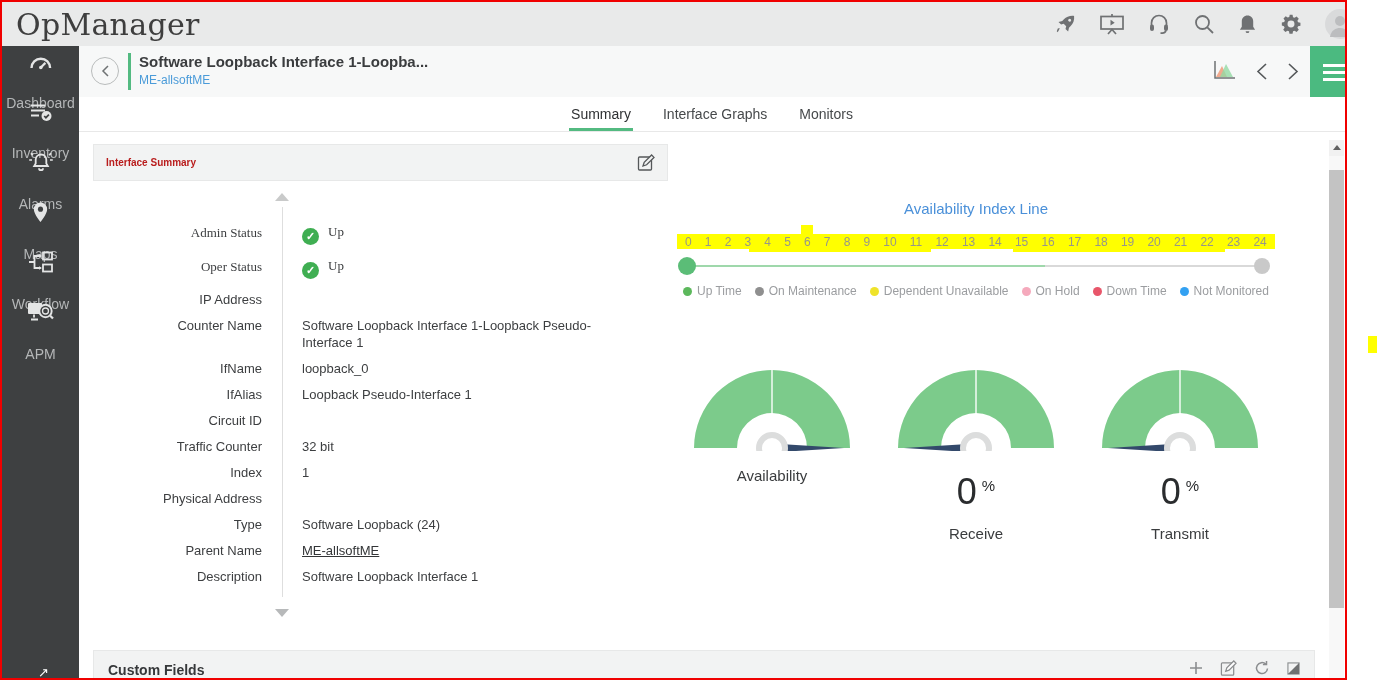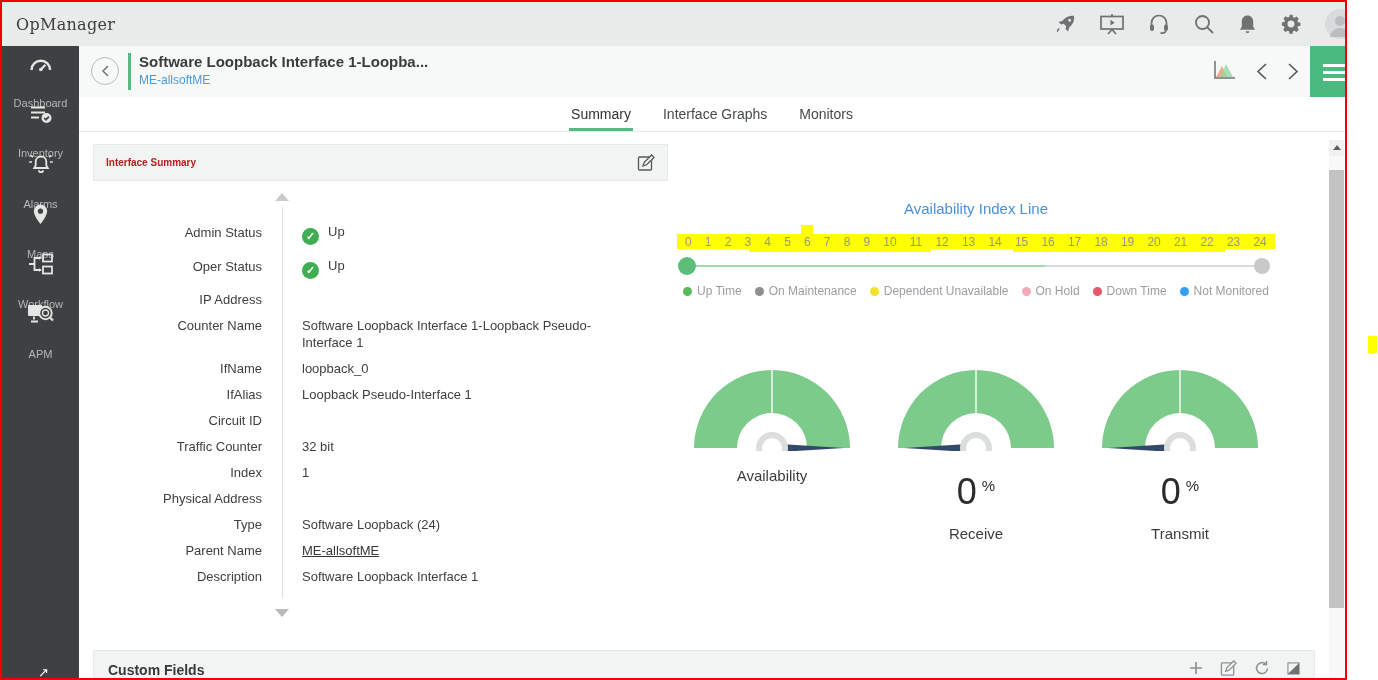--- a/index.html
+++ b/index.html
@@ -6,29 +6,29 @@
   .screenshot{position:relative;width:1378px;height:680px;background:#fff;overflow:hidden;
     font-family:"Liberation Sans",sans-serif;-webkit-font-smoothing:antialiased;}
   
   .app{position:absolute;left:0;top:0;width:1347px;height:680px;border:2px solid #f00000;
     box-sizing:border-box;background:#fff;overflow:hidden;}
   .outside{position:absolute;left:1347px;top:0;width:31px;height:680px;background:#fff;}
   .yellow-mark{position:absolute;left:1368px;top:336px;width:9px;height:17px;background:#ffff00;}
   
   .topbar{position:absolute;left:0;top:0;right:0;height:44px;background:#e9eaea;
     border-bottom:1px solid #d4d5d5;display:flex;align-items:center;}
-  .brand{font-family:"DejaVu Serif",serif;font-size:16px;color:#3e3e3e;margin-left:14px;letter-spacing:.3px;}
+  .brand{font-family:"DejaVu Serif",serif;font-size:30px;color:#3e3e3e;margin-left:14px;letter-spacing:.3px;}
   .topbar-icons{margin-left:auto;display:flex;align-items:center;gap:23px;margin-right:-10px;}
   .tico{display:flex;align-items:center;justify-content:center;cursor:pointer;}
   
   .sidebar{position:absolute;left:0;top:44px;bottom:0;width:77px;background:#3e4041;
     display:flex;flex-direction:column;align-items:center;padding-top:10px;box-sizing:border-box;}
   .side-item{height:50px;width:100%;display:flex;flex-direction:column;align-items:center;
     justify-content:center;cursor:pointer;}
-  .side-item .lbl{font-size:11px;color:#b5b7b8;margin-top:18px;}
+  .side-item .lbl{font-size:14px;color:#b5b7b8;margin-top:18px;}
   .side-arrow{position:absolute;left:36px;bottom:-2px;color:#fff;font-size:13px;font-family:"DejaVu Sans",sans-serif;}
   
   .content{position:absolute;left:77px;top:44px;right:0;bottom:0;background:#fff;padding-left:20px;}
   .device-header{position:absolute;left:0;top:0;right:0;height:51px;background:#f7f8f8;border-bottom:1px solid #e4e5e5;}
   .back-btn{position:absolute;left:12px;top:11px;width:28px;height:28px;border-radius:50%;
     border:1px solid #b9bcbc;display:flex;align-items:center;justify-content:center;cursor:pointer;box-sizing:border-box;}
   .title-bar{position:absolute;left:49px;top:7px;width:3px;height:37px;background:#53ba81;}
   .dev-title{position:absolute;left:60px;top:7px;font-size:15px;font-weight:bold;color:#3a3c3e;}
   .dev-sub{position:absolute;left:60px;top:27px;font-size:12px;color:#4a9bd9;cursor:pointer;text-decoration:none;}
   .chart-ico{position:absolute;right:107px;top:13px;cursor:pointer;}
@@ -50,21 +50,21 @@
   .panel-head .t{font-size:10px;font-weight:bold;color:#b91c1c;}
   .panel-head .edit{margin-left:auto;cursor:pointer;display:flex;}
   .fields-wrap{position:relative;height:416px;overflow:hidden;}
   .divider{position:absolute;left:189px;top:26px;bottom:0;width:1px;background:#dedede;}
   .arrow-up{position:absolute;left:182px;top:12px;width:0;height:0;
     border-left:7px solid transparent;border-right:7px solid transparent;border-bottom:8px solid #c9caca;cursor:pointer;}
   .arrow-down{position:absolute;left:182px;top:465px;width:0;height:0;
     border-left:7px solid transparent;border-right:7px solid transparent;border-top:8px solid #b7b9ba;cursor:pointer;}
   .fields{padding-top:42px;}
   .frow{display:flex;margin-bottom:9px;}
-  .frow.status{margin-bottom:12px;}
+  .frow.status{margin-bottom:12px;font-family:Liberation Serif, serif;}
   .fl{width:169px;flex:none;text-align:right;font-size:13px;color:#3c3e40;line-height:17px;}
   .fv{margin-left:40px;width:330px;font-size:13px;color:#3c3e40;line-height:17px;min-height:17px;}
   .frow.status .fl{line-height:19px;}
   .check{display:inline-block;width:17px;height:17px;border-radius:50%;background:#3fae52;color:#fff;
     font-size:11px;line-height:17px;text-align:center;font-weight:bold;margin-right:9px;vertical-align:-4px;}
   .flink{color:#333537;text-decoration:underline;cursor:pointer;}
   
   .viz{position:absolute;left:598px;top:0;width:598px;}
   .viz-title{text-align:center;margin-top:68px;font-size:15px;color:#4a90d9;}
   .hours{position:relative;margin-top:17px;height:15px;background:#ffff00;display:flex;

